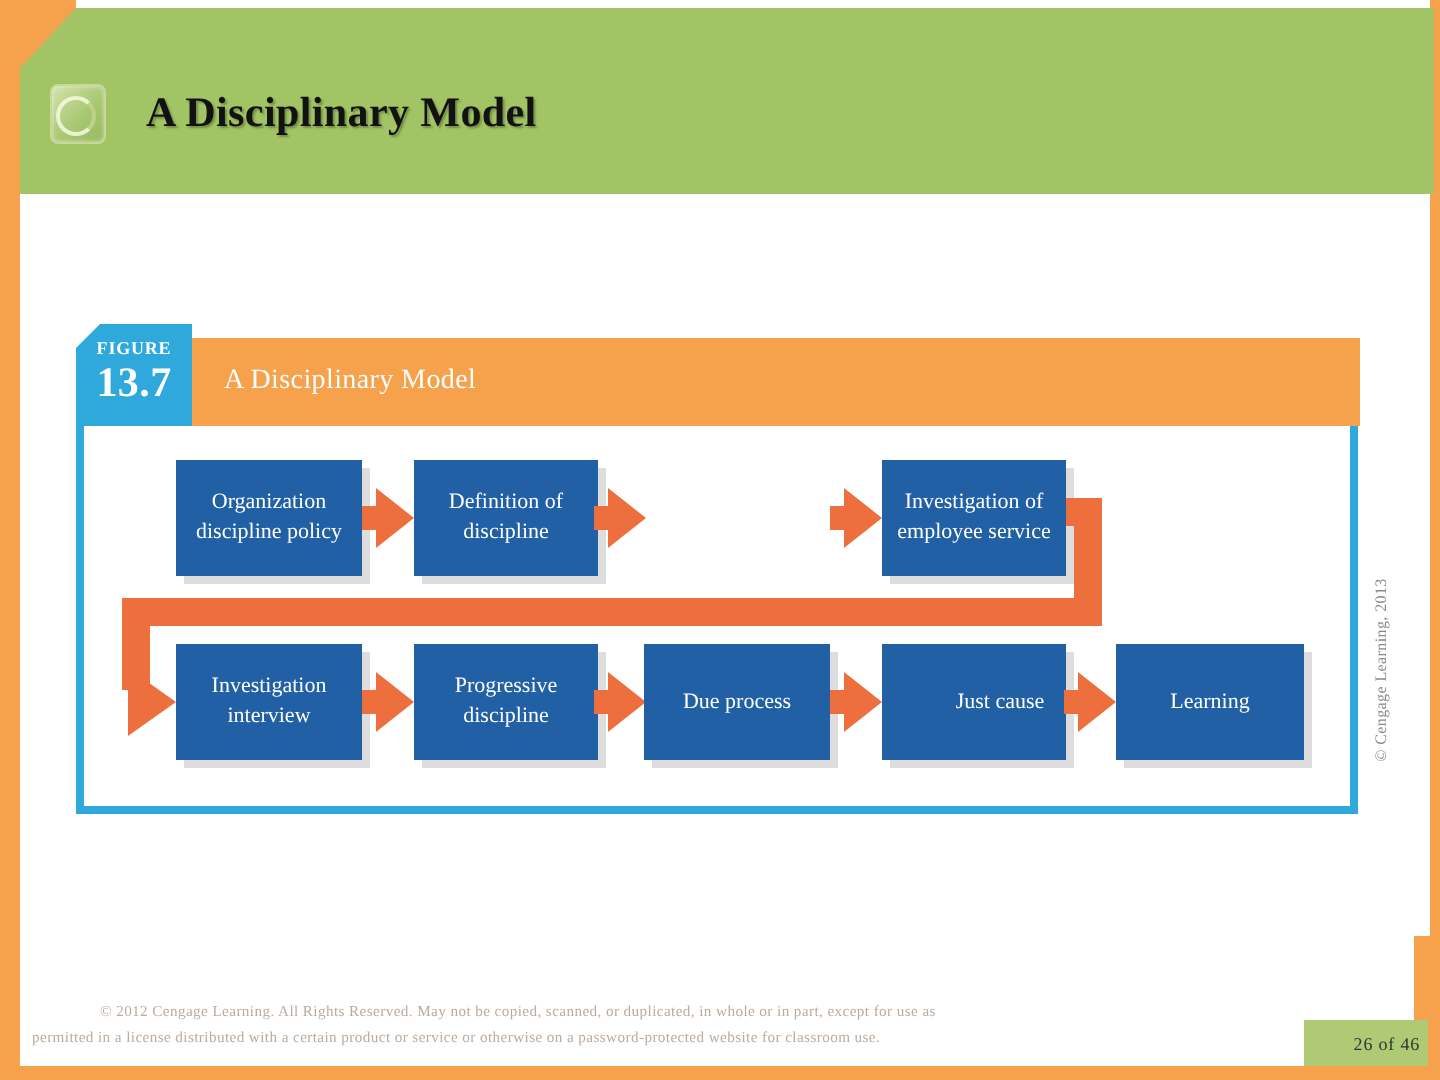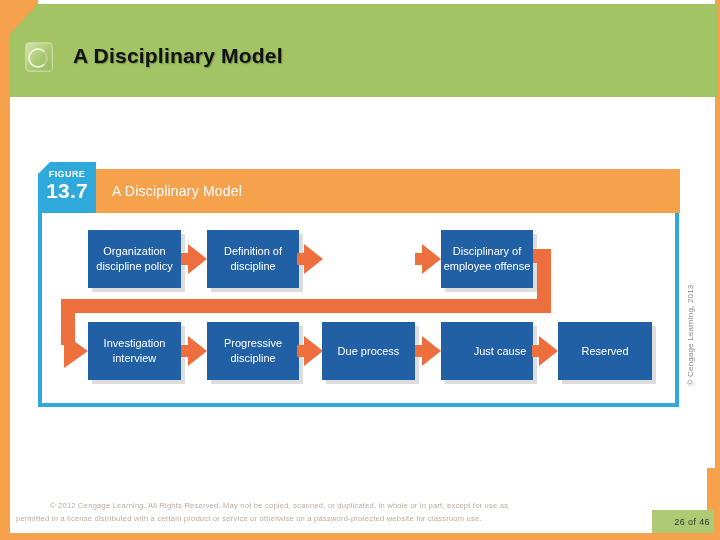--- a/index.html
+++ b/index.html
@@ -1,18 +1,18 @@
 <!DOCTYPE html>
 <html><head>
 <meta charset="utf-8">
 <style>
   html,body{margin:0;padding:0;background:#888;}
   .stage{
     position:relative;width:720px;height:540px;background:#ffffff;
-    overflow:hidden;font-family:Liberation Sans, sans-serif;
+    overflow:hidden;font-family:Liberation Serif, serif;
     -webkit-font-smoothing:antialiased;
   }
   
   .accent{position:absolute;background:#F6A14C;}
   .accent-left{left:0;top:0;width:10px;height:540px;}
   .accent-corner-tl{left:0;top:0;width:38px;height:38px;}
   .accent-right{left:715px;top:0;width:5px;height:540px;}
   .accent-corner-br{left:707px;top:468px;width:13px;height:72px;}
   .accent-bottom{left:0;top:533px;width:720px;height:7px;}
   
@@ -128,21 +128,21 @@
     </div>
   <div class="fbox row-top b2">Definition of discipline</div>
   <div class="arrow at2">
       <span class="tail"></span>
       <span class="head"></span>
     </div>
   <div class="arrow at3">
       <span class="tail"></span>
       <span class="head"></span>
     </div>
-  <div class="fbox row-top b4">Disciplinary of employee offense</div>
+  <div class="fbox row-top b4">Investigation of employee service</div>
 
   <div class="conn conn-stub"></div>
   <div class="conn conn-vr"></div>
   <div class="conn conn-h"></div>
   <div class="conn conn-vl"></div>
   <div class="conn-head"></div>
 
   <div class="fbox row-bot b5">Investigation interview</div>
   <div class="arrow ab1">
       <span class="tail"></span>
@@ -156,21 +156,21 @@
   <div class="fbox row-bot b7">Due process</div>
   <div class="arrow ab3">
       <span class="tail"></span>
       <span class="head"></span>
     </div>
   <div class="fbox row-bot b8">Just cause</div>
   <div class="arrow ab4">
       <span class="tail"></span>
       <span class="head"></span>
     </div>
-  <div class="fbox row-bot b9">Reserved</div>
+  <div class="fbox row-bot b9">Learning</div>
 
   <div class="side-credit">© Cengage Learning, 2013</div>
 
   <div class="copyright cr1">© 2012 Cengage Learning. All Rights Reserved. May not be copied, scanned, or duplicated, in whole or in part, except for use as</div>
   <div class="copyright cr2">permitted in a license distributed with a certain product or service or otherwise on a password-protected website for classroom use.</div>
   <div class="page-box">26 of 46</div>
 
 </div>
 
 </body></html>

